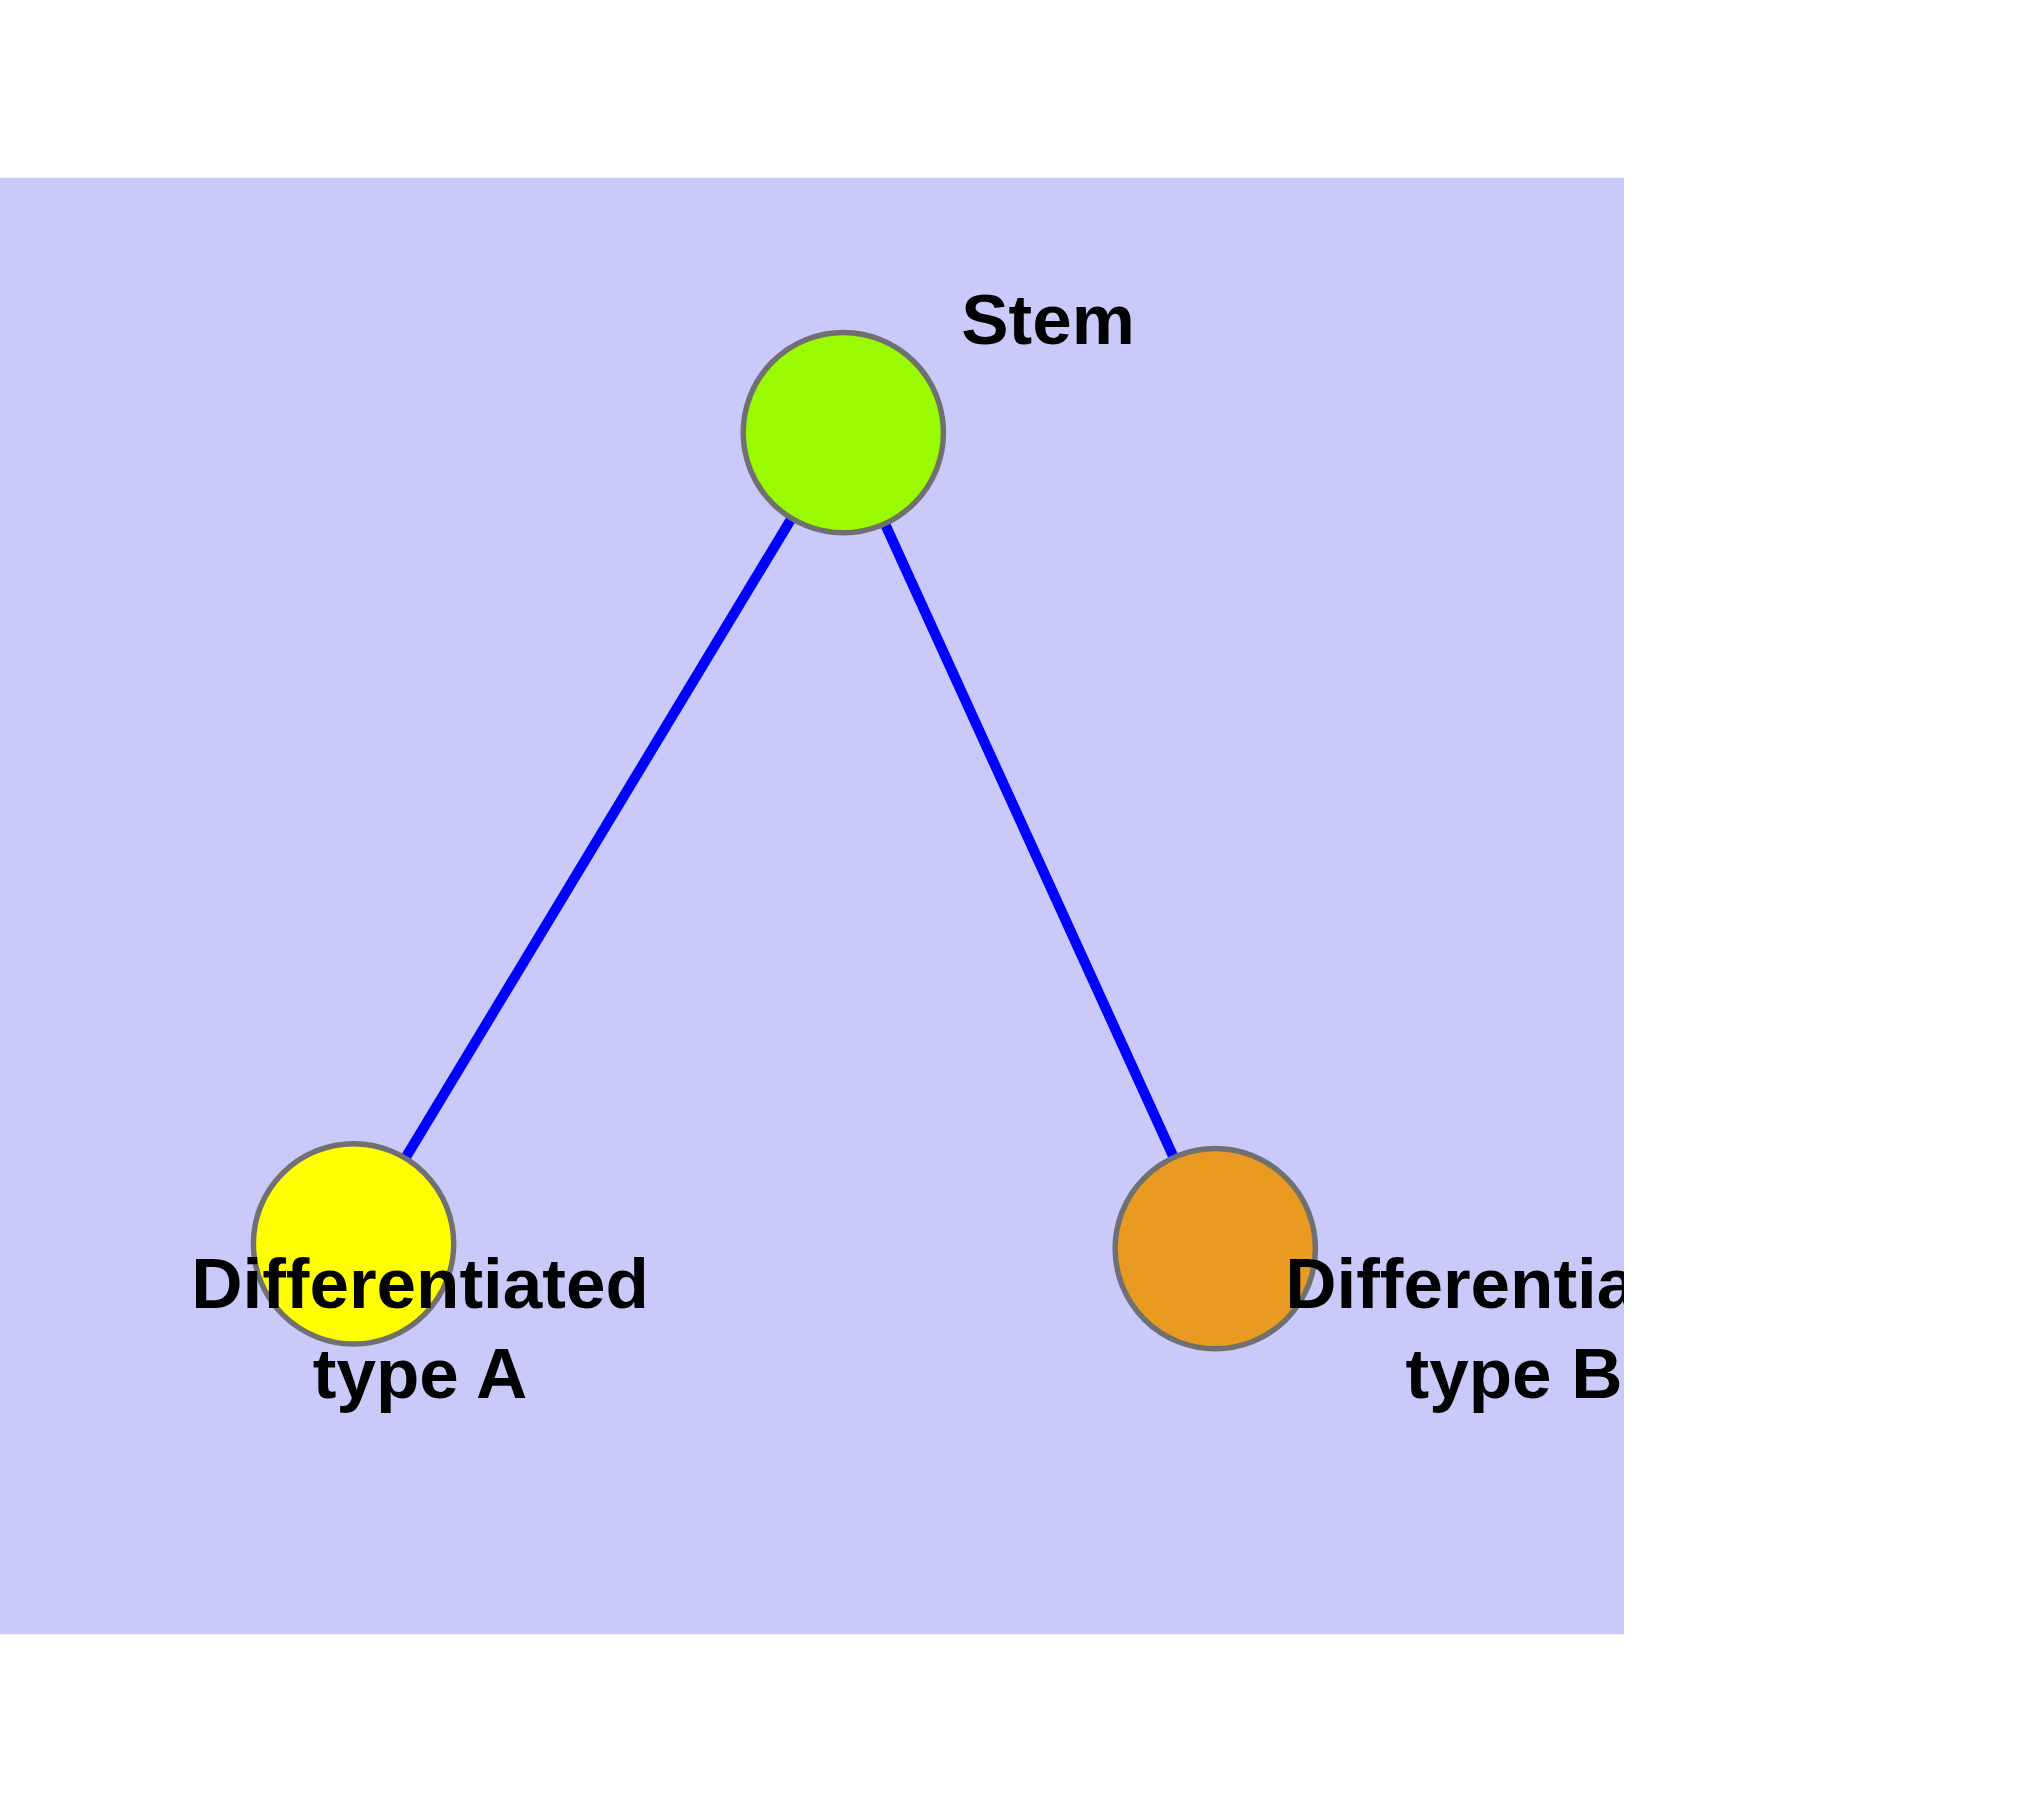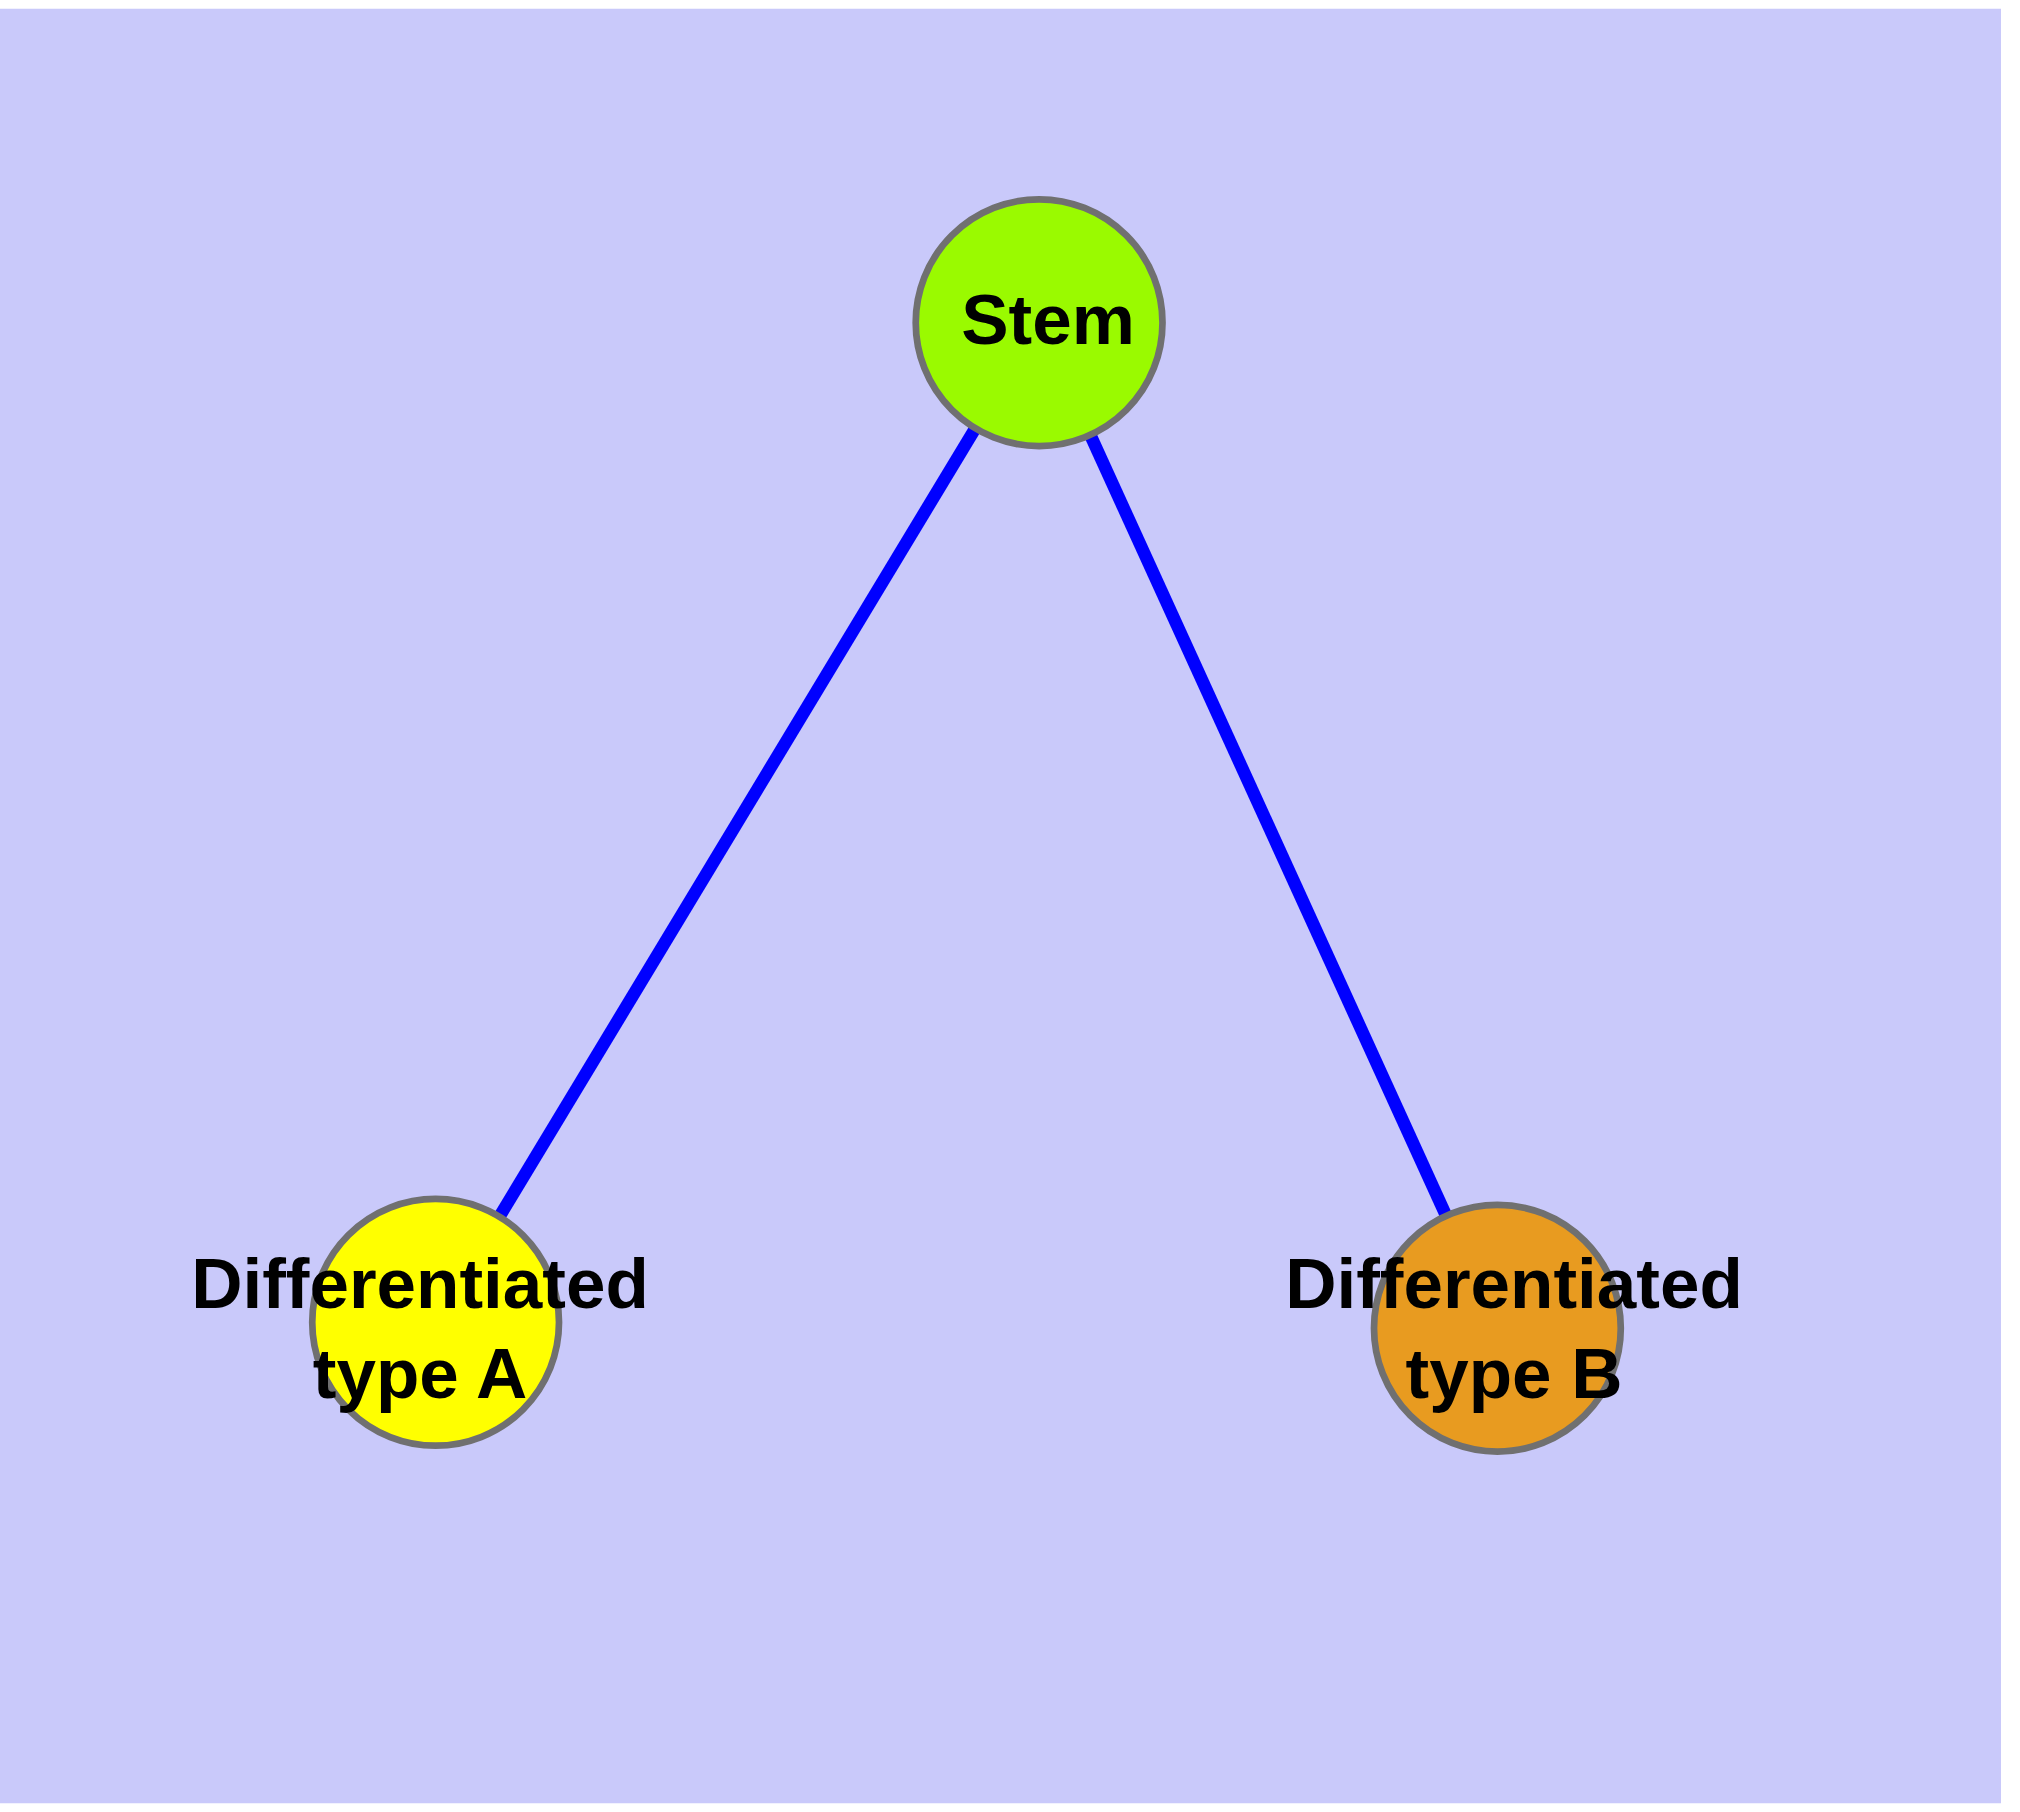--- a/index.html
+++ b/index.html
@@ -1,21 +1,21 @@
 <!DOCTYPE html>
 <html style="font-size:13.6px"><head>
 <meta charset="utf-8">
 <style>
   html, body {
     margin: 0;
     padding: 0;
   }
   #canvas {
     position: relative;
-    width: 2001px;
+    width: 1624px;
     height: 1812px;
     overflow: hidden;
     font-family: "Liberation Sans", sans-serif;
   }
   #graph-svg {
     position: absolute;
     left: 0;
     top: 0;
     width: 100%;
     height: 100%;

